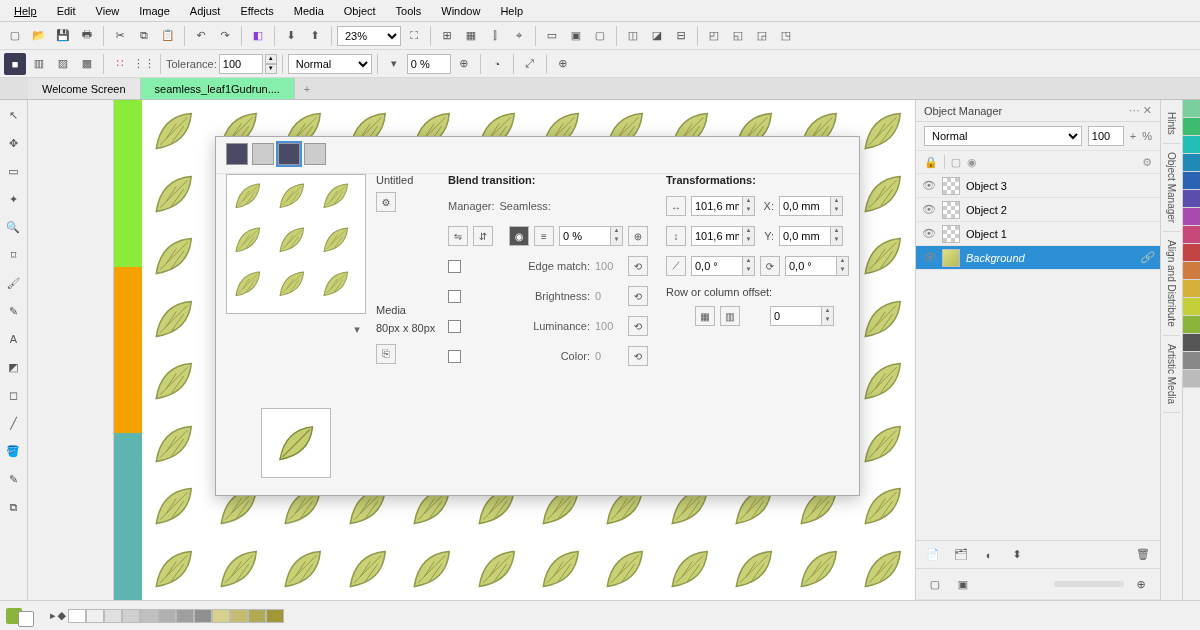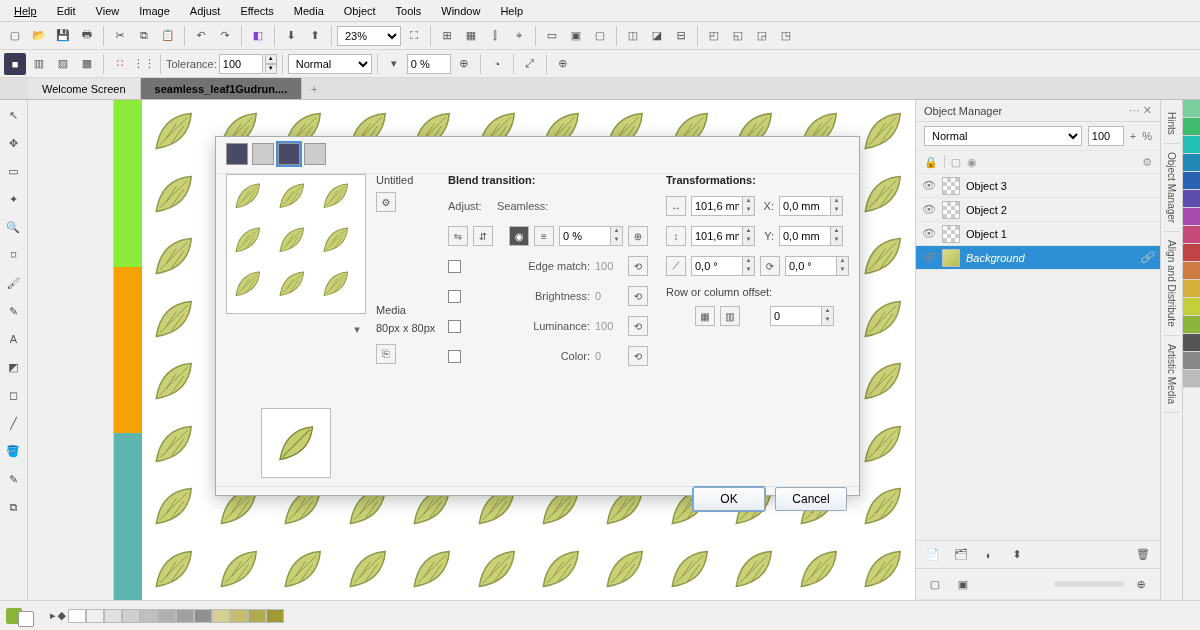--- a/index.html
+++ b/index.html
@@ -14,21 +14,21 @@
 .tb-btn { width: 22px; height: 22px; display: flex; align-items: center; justify-content: center; border: 1px solid transparent; border-radius: 2px; cursor: pointer; color: #555; }
 .tb-sep { width: 1px; height: 20px; background: #c8c8c8; margin: 0 3px; }
 .tb-select { height: 20px; border: 1px solid #bbb; background: #fff; font-size: 11px; padding: 0 3px; }
 .tb-input { height: 20px; border: 1px solid #bbb; background: #fff; font-size: 11px; padding: 0 3px; width: 44px; text-align: left; }
 .tb-spin { width: 12px; display: flex; flex-direction: column; }
 .tb-spin div { height: 10px; background: #eee; border: 1px solid #bbb; font-size: 6px; text-align: center; line-height: 6px; cursor: pointer; }
 
 
 .doc-tabs { display: flex; background: #e0e0e0; height: 22px; align-items: stretch; border-bottom: 1px solid #c0c0c0; }
 .doc-tab { padding: 3px 14px; background: #e6e6e6; border-right: 1px solid #c8c8c8; display: flex; align-items: center; cursor: pointer; }
-.doc-tab.active { background: #737373; font-weight: bold; }
+.doc-tab.active { background: #86efac; }
 .doc-tab-add { width: 24px; display: flex; align-items: center; justify-content: center; color: #888; cursor: pointer; }
 
 
 .workspace { position: absolute; top: 100px; left: 0; right: 0; bottom: 30px; display: flex; }
 .left-tools { width: 28px; background: #f0f0f0; border-right: 1px solid #d0d0d0; display: flex; flex-direction: column; align-items: center; padding-top: 4px; gap: 6px; }
 .left-tools .tb-btn { width: 22px; height: 22px; }
 .color-strip { width: 28px; background: #f0f0f0; display: flex; flex-direction: column; }
 .color-strip .cs { flex: 1; }
 .canvas-area { flex: 1; background: #fff; position: relative; overflow: hidden; }
 .leaf-pattern { position: absolute; inset: 0; display: grid; grid-template-columns: repeat(12, 1fr); grid-template-rows: repeat(8, 1fr); }
@@ -979,21 +979,21 @@
       <span style="color:#444;">Media</span>
       <span style="color:#444;">80px x 80px</span>
       <span class="mini-btn" style="margin-top:4px;">⎘</span>
     </div>
 
     <div class="params-col">
 
       <div class="param-block">
         <div class="param-title">Blend transition:</div>
         <div class="param-row">
-          <span style="flex:0 0 44px;color:#555;">Adjust:</span>
+          <span style="flex:0 0 44px;color:#555;">Manager:</span>
           <span style="flex:0 0 60px;color:#555;">Seamless:</span>
         </div>
         <div class="param-row">
           <span class="mini-btn">⇋</span>
           <span class="mini-btn">⇵</span>
           <span style="width:6px;"></span>
           <span class="mini-btn dark">◉</span>
           <span class="mini-btn">≡</span>
           <div class="field">
               <input value="0 %" style="">
@@ -1096,17 +1096,13 @@
               <input value="0" style="">
               <div class="spin">
                 <div>▲</div>
                 <div>▼</div>
               </div>
             </div>
         </div>
       </div>
     </div>
   </div>
-  <div class="dialog-footer">
-    <button class="dlg-btn primary">OK</button>
-    <button class="dlg-btn">Cancel</button>
-  </div>
 </div>
 
 </body></html>

